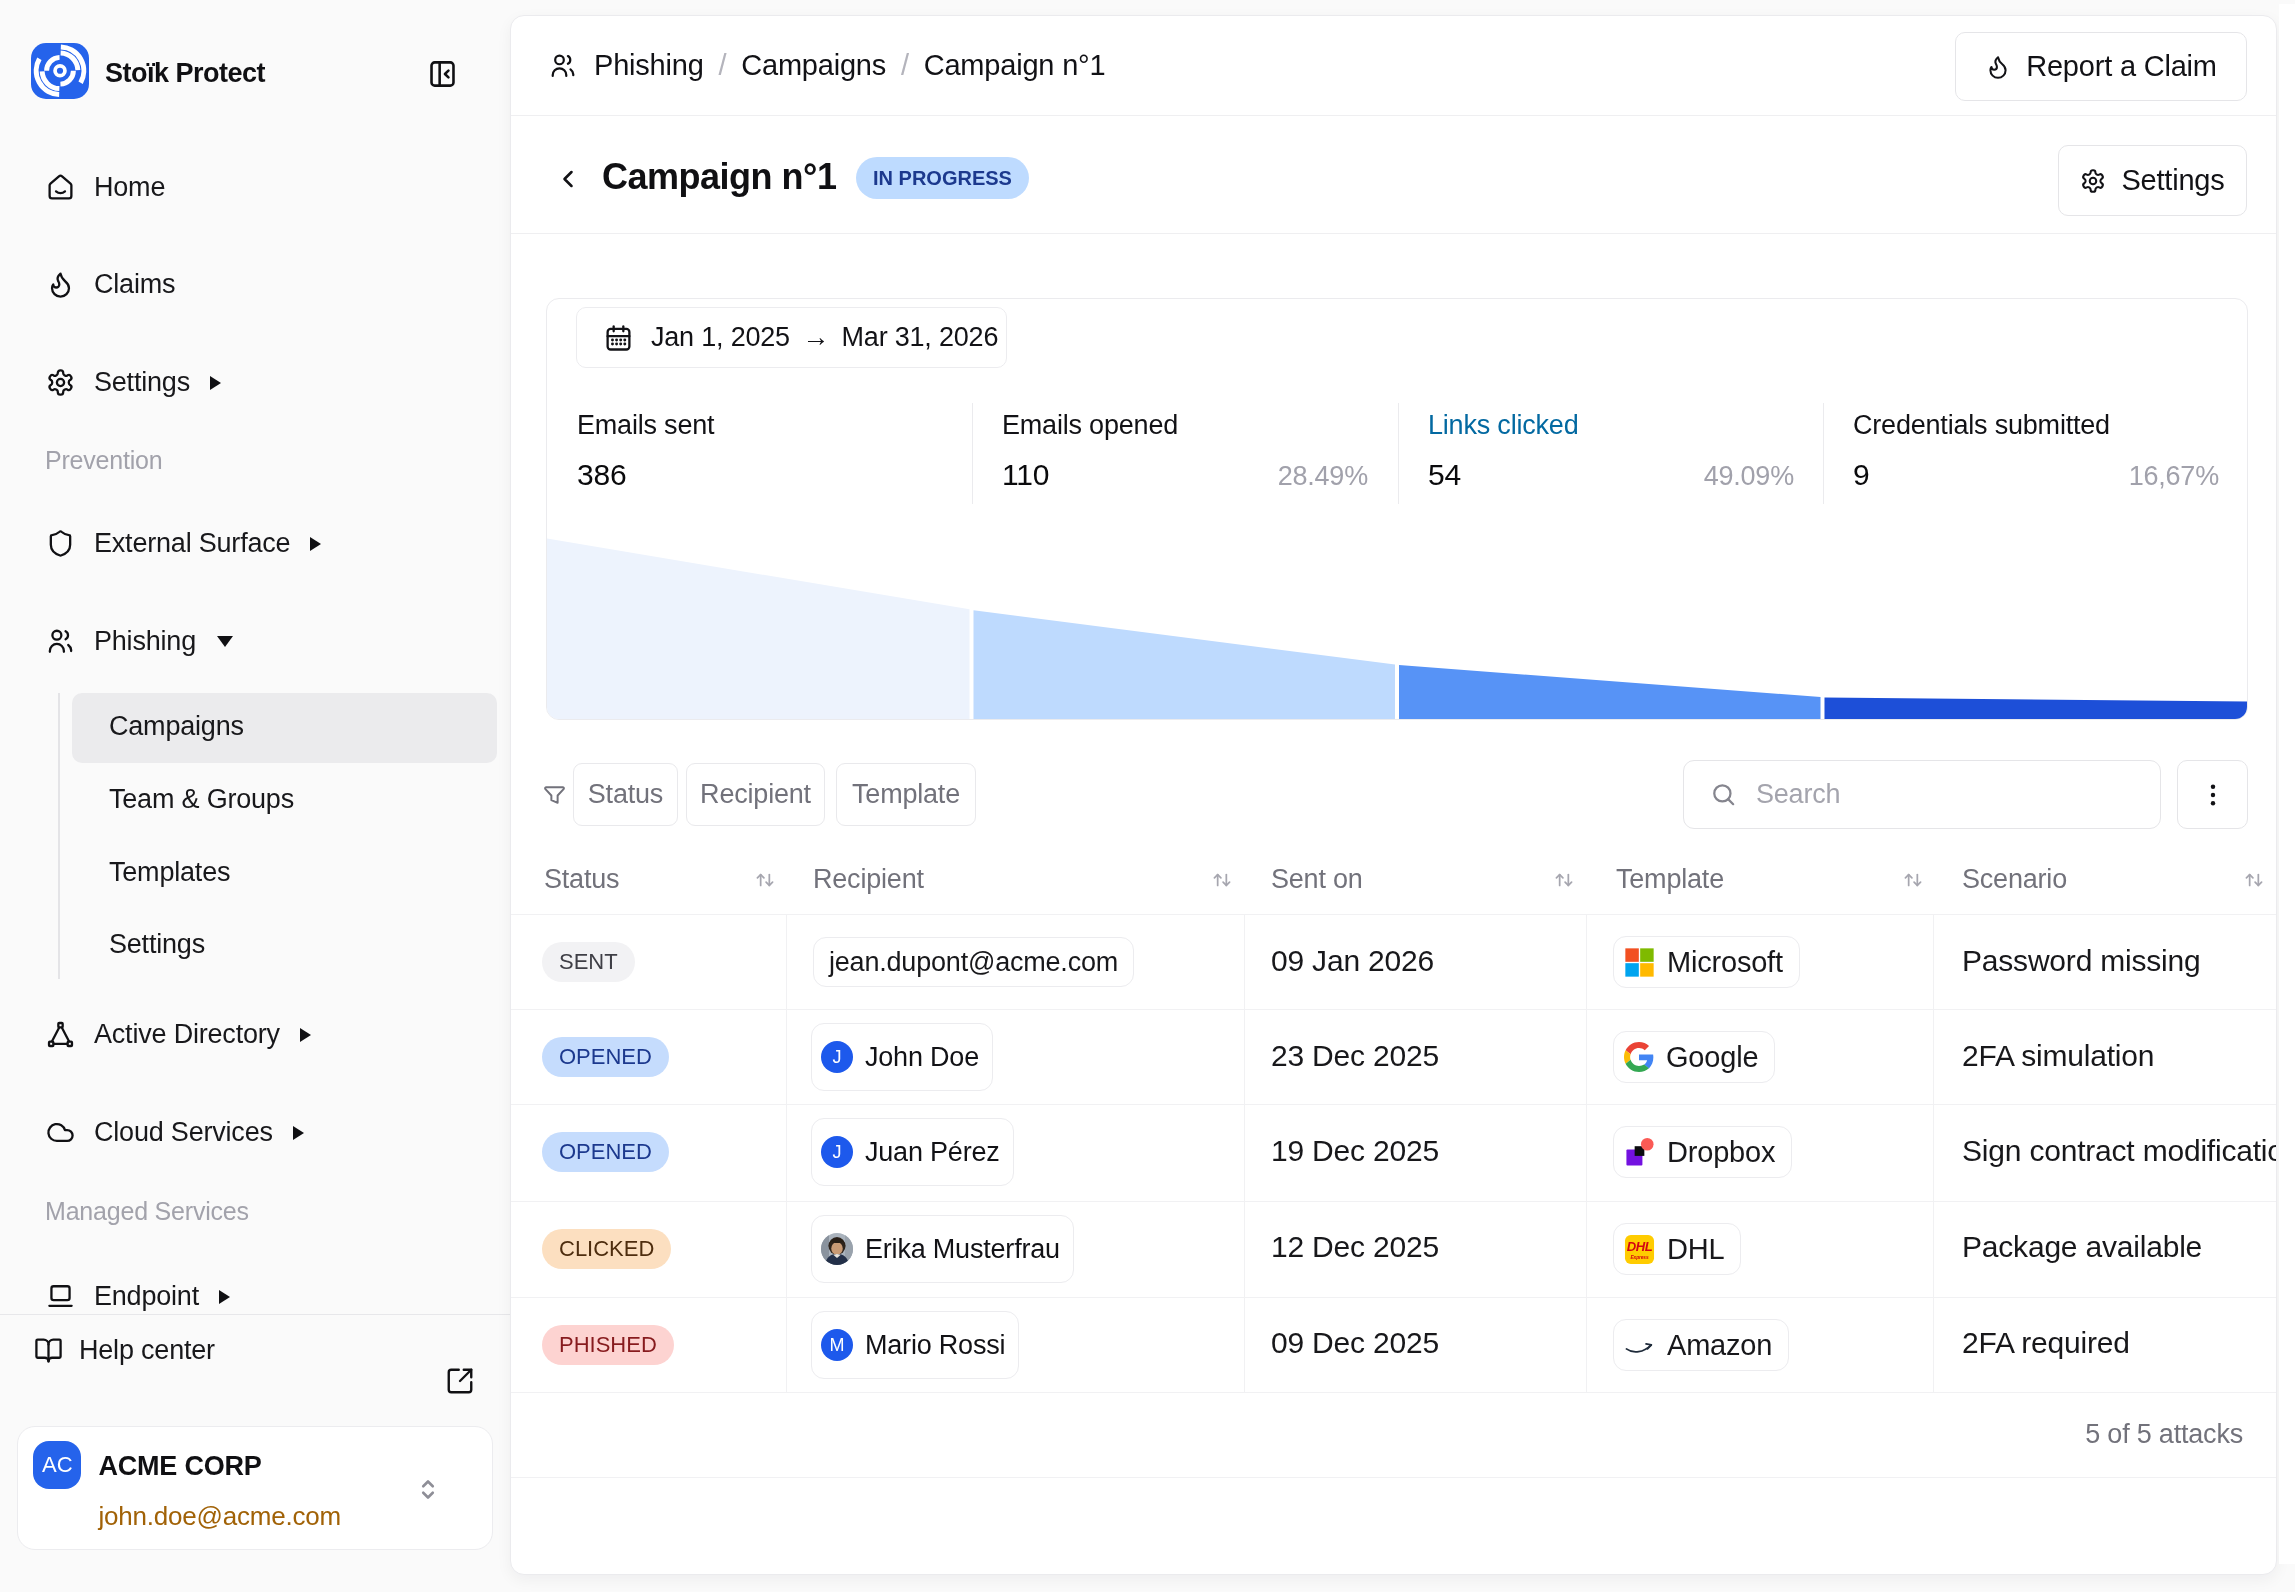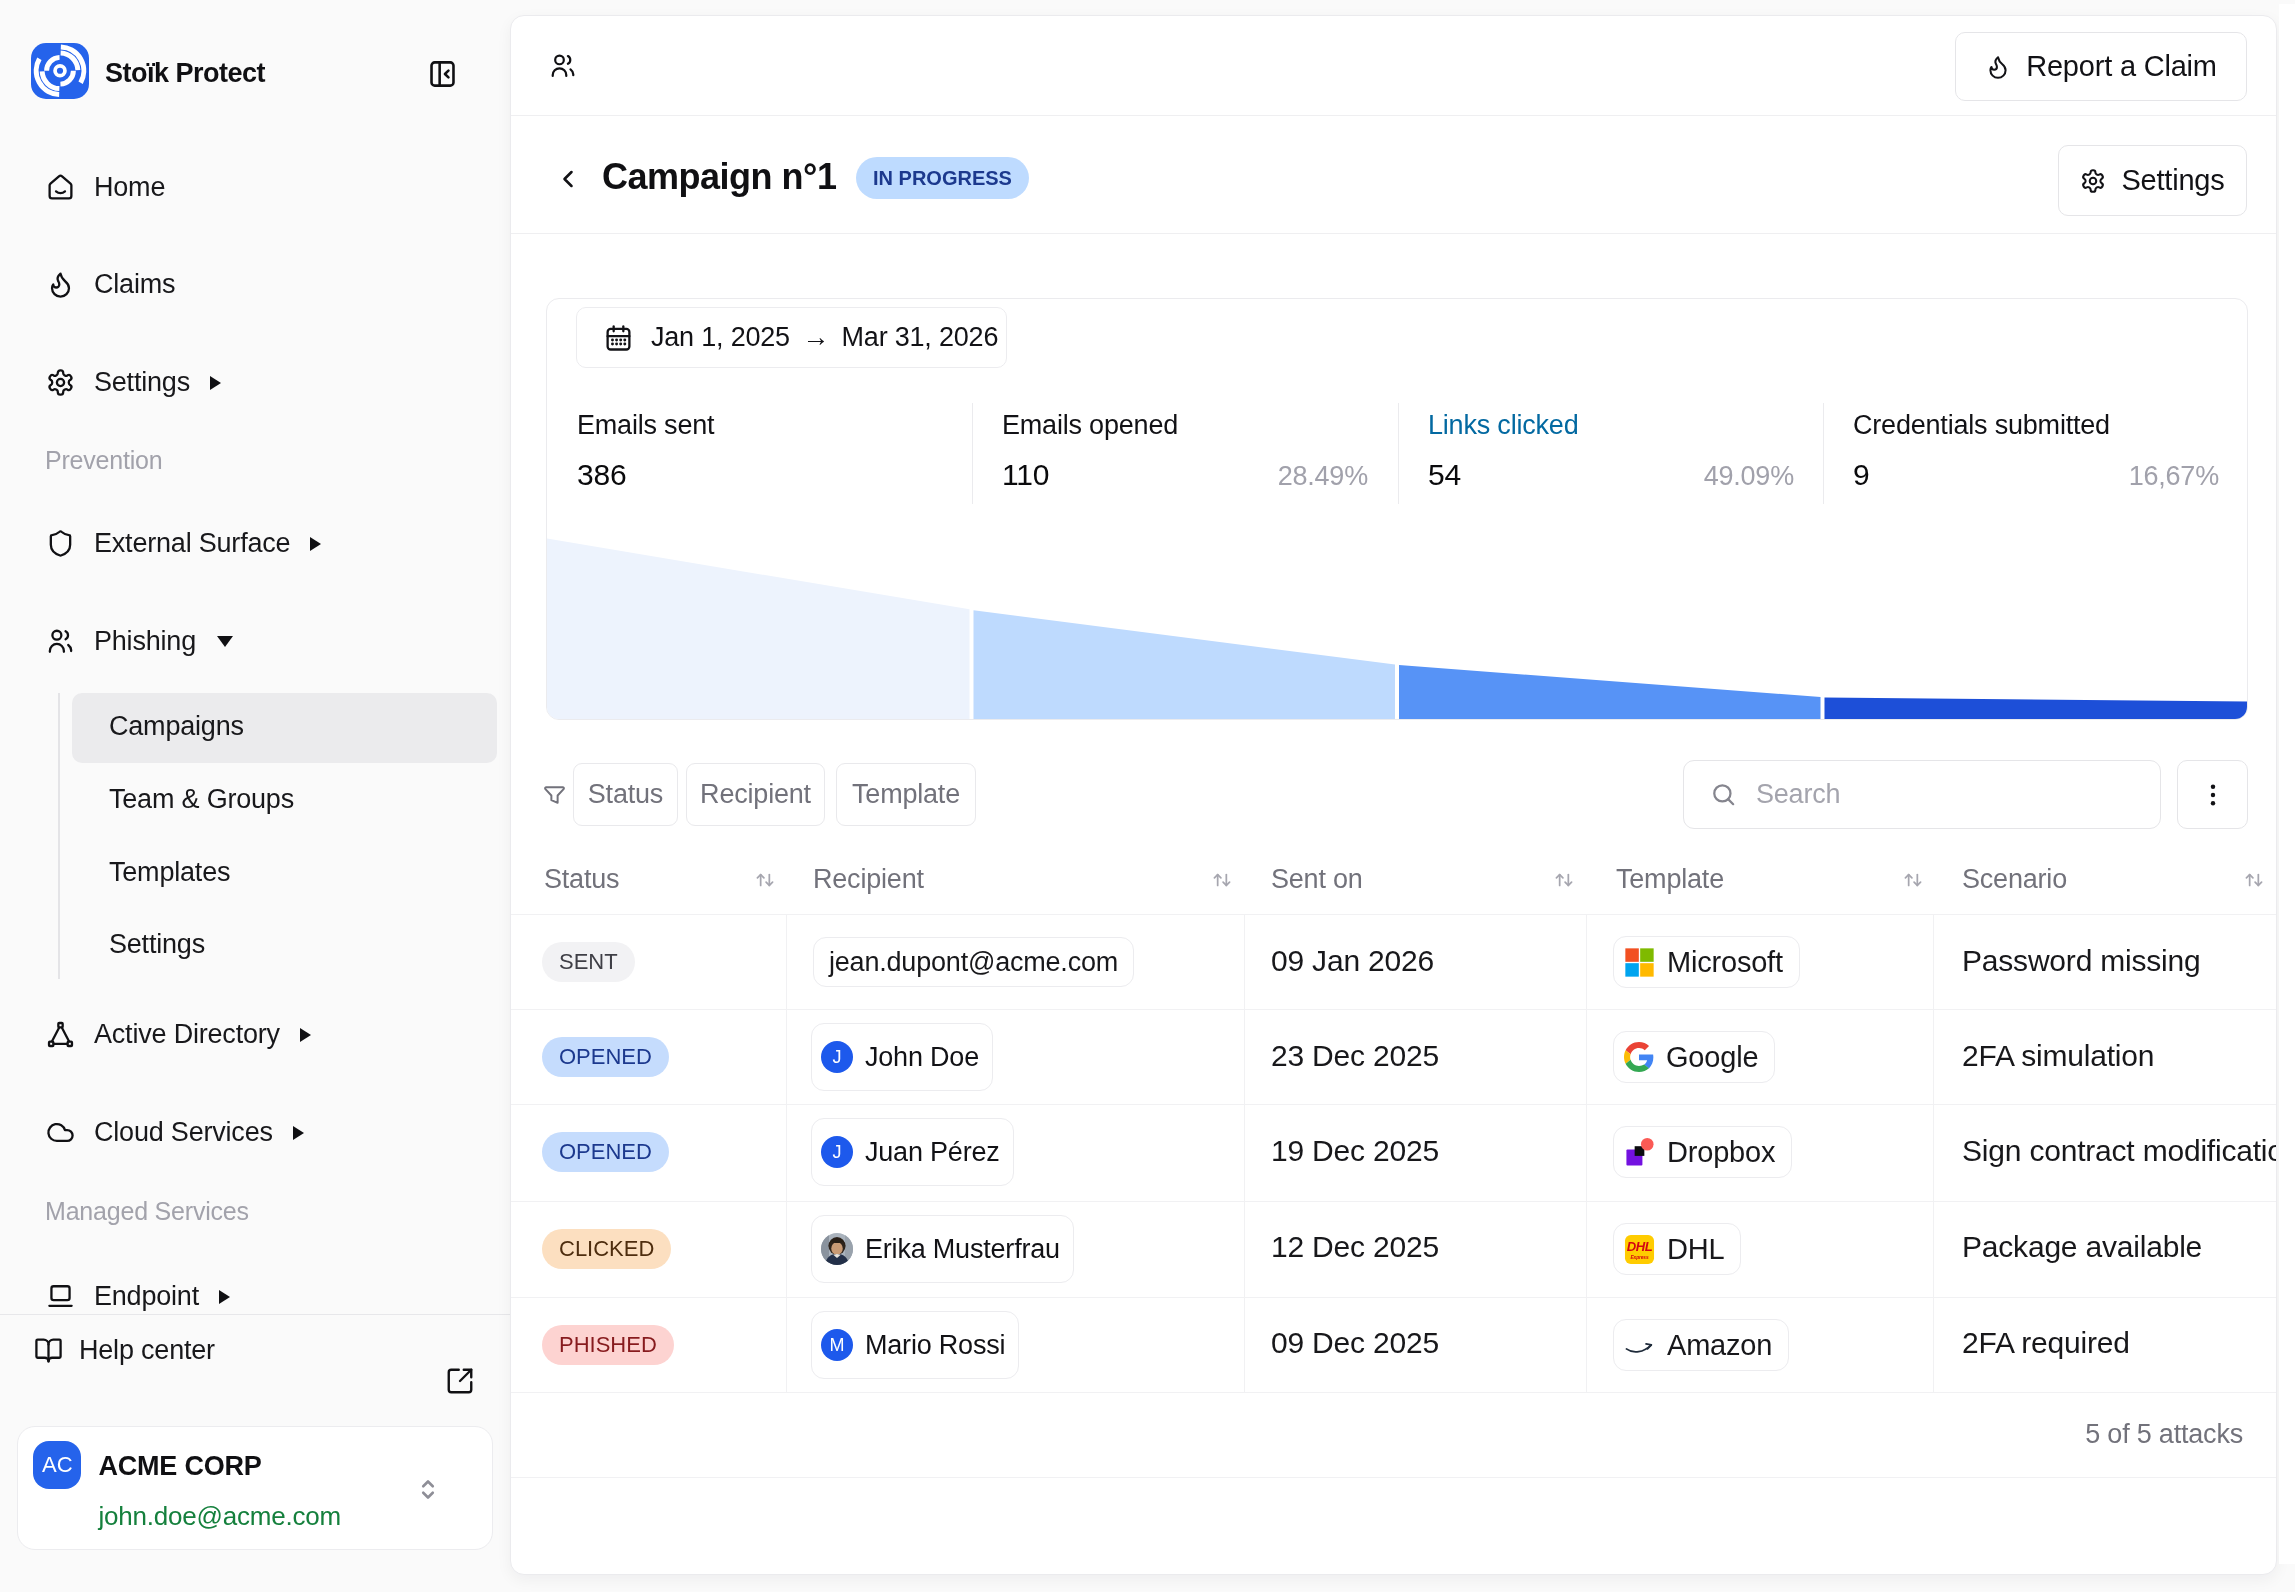--- a/index.html
+++ b/index.html
@@ -142,36 +142,37 @@
 </div>
 <svg class="abs" style="left:445px;top:1366px" width="30" height="30" viewBox="0 0 24 24" fill="none" stroke="#101013" stroke-width="1.9" stroke-linecap="round" stroke-linejoin="round">
       <path d="M21 13v6a2 2 0 0 1-2 2H5a2 2 0 0 1-2-2V5a2 2 0 0 1 2-2h6"></path>
       <path d="m21 3-9 9"></path>
       <path d="M15 3h6v6"></path>
     </svg>
 
 <div class="abs" style="left:17.4px;top:1426px;width:476px;height:124px;background:#fff;border:1.5px solid #ececef;border-radius:18px">
 <div class="abs" style="left:15px;top:14.4px;width:48px;height:48px;background:#2563eb;border-radius:16px;display:flex;align-items:center;justify-content:center;color:#fff;font-size:22px;letter-spacing:0">AC</div>
 <div class="abs" style="left:80px;top:24px;font-size:27px;font-weight:600;color:#101013">ACME CORP</div>
-<div class="abs" style="left:80px;top:74px;font-size:26px;color:#15803d">john.doe@acme.com</div>
+<div class="abs" style="left:80px;top:74px;font-size:26px;color:#a16207">john.doe@acme.com</div>
 <svg class="abs" style="left:397px;top:47px" width="26" height="31" viewBox="0 0 24 24" fill="none" stroke="#8e8e97" stroke-width="2.4" stroke-linecap="round" stroke-linejoin="round">
         <path d="m7.6 9 4.4-4.4L16.4 9"></path>
         <path d="m7.6 15 4.4 4.4L16.4 15"></path>
       </svg>
 </div>
 </div>
 <div id="panel">
 
 <div class="flex" style="position:absolute;left:38px;top:0;height:99px;gap:17px">
 <svg width="28" height="30" viewBox="0 0 24 24" fill="none" stroke="#101013" stroke-width="1.9" stroke-linecap="round" stroke-linejoin="round">
         <circle cx="9" cy="6.8" r="3.7"></circle>
         <path d="M3.2 20.5v-.7a5.8 5.8 0 0 1 11.6 0v.7"></path>
         <path d="M16.2 3.5a3.7 3.7 0 0 1 0 6.6"></path>
         <path d="M18.4 14.9a5.8 5.8 0 0 1 2.4 4.3v.7"></path>
       </svg>
+<div style="font-size:29px;font-weight:500;color:#121216;white-space:nowrap">Phishing <span style="color:#b4b4bc;font-weight:400;padding:0 7px">/</span> Campaigns <span style="color:#b4b4bc;font-weight:400;padding:0 7px">/</span> Campaign n°1</div>
 </div>
 <div class="btn" style="left:1444px;top:16px;width:292px;height:69px">
 <svg width="26" height="28" viewBox="0 0 24 24" fill="none" stroke="#121216" stroke-width="1.9" stroke-linecap="round" stroke-linejoin="round">
         <path d="M8.5 14.5A2.5 2.5 0 0 0 11 12c0-1.38-.5-2-1-3-1.072-2.143-.224-4.054 2-6 .5 2.5 2 4.9 4 6.5 2 1.6 3 3.5 3 5.5a7 7 0 1 1-14 0c0-1.153.433-2.294 1-3a2.5 2.5 0 0 0 2.5 2.5z"></path>
       </svg>
 <span>Report a Claim</span>
 </div>
 <div class="hdiv" style="top:99px"></div>
 
 <svg class="abs" style="left:43px;top:149px" width="28" height="28" viewBox="0 0 24 24" fill="none" stroke="#121216" stroke-width="2.2" stroke-linecap="round" stroke-linejoin="round">

